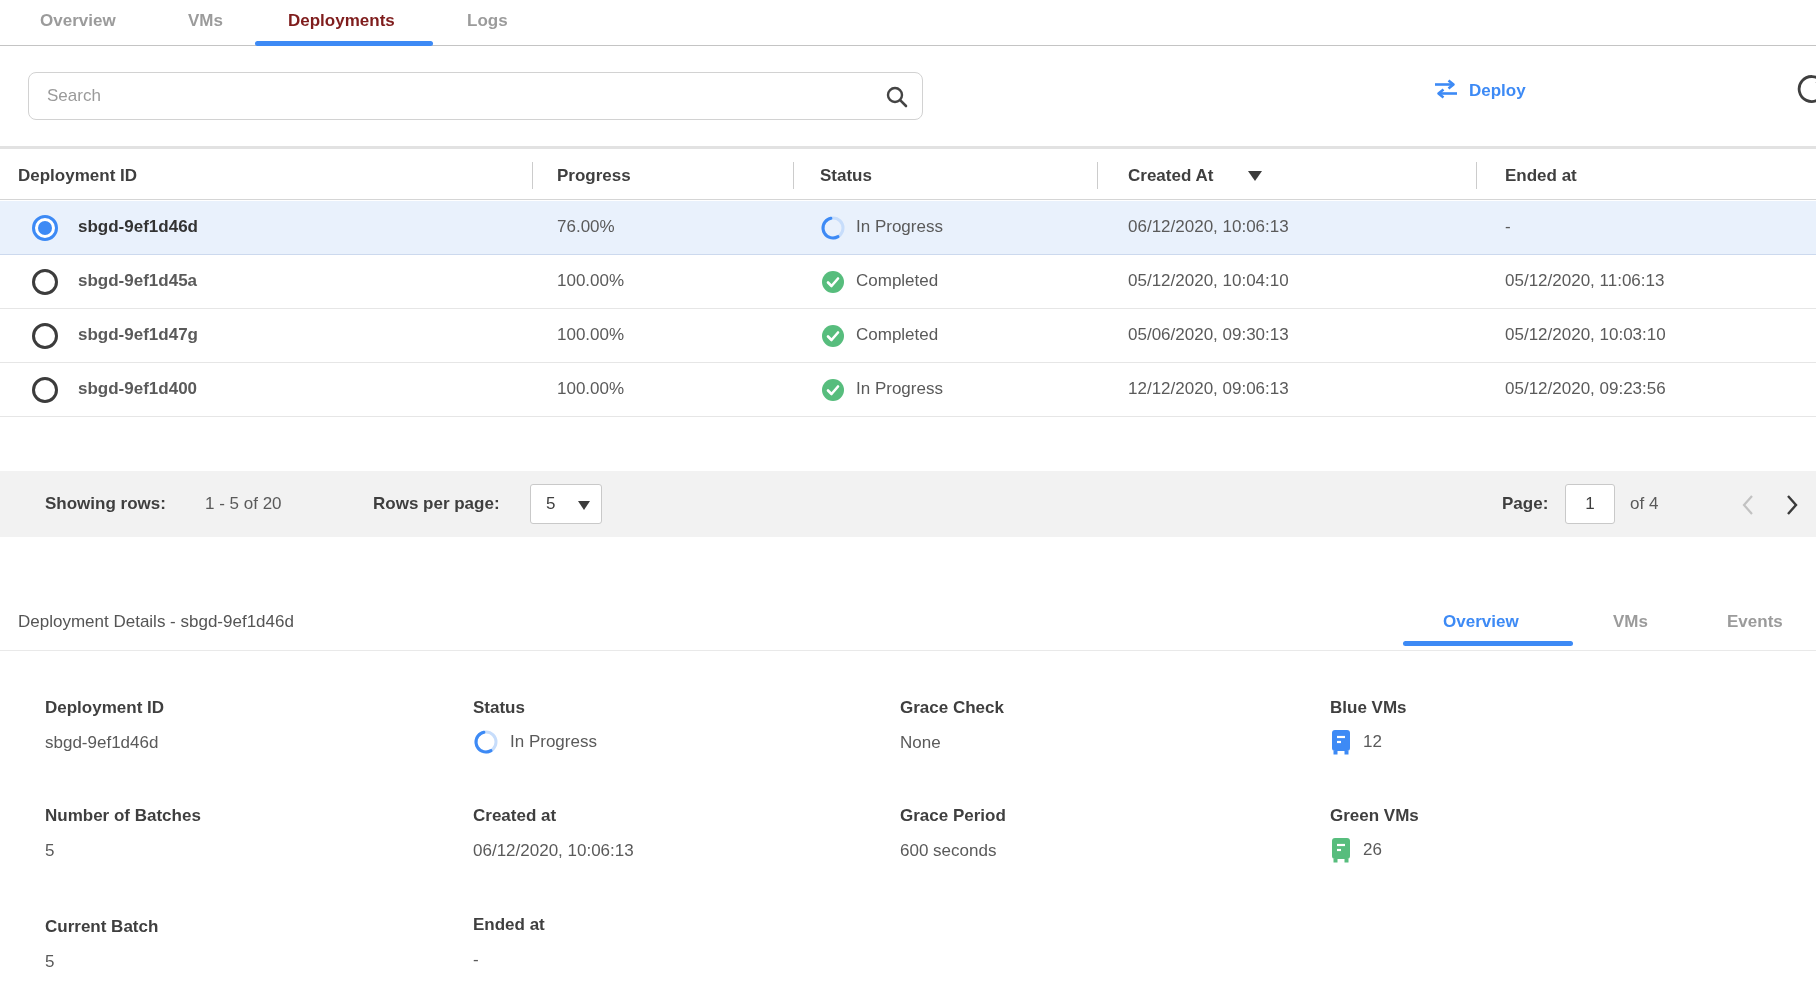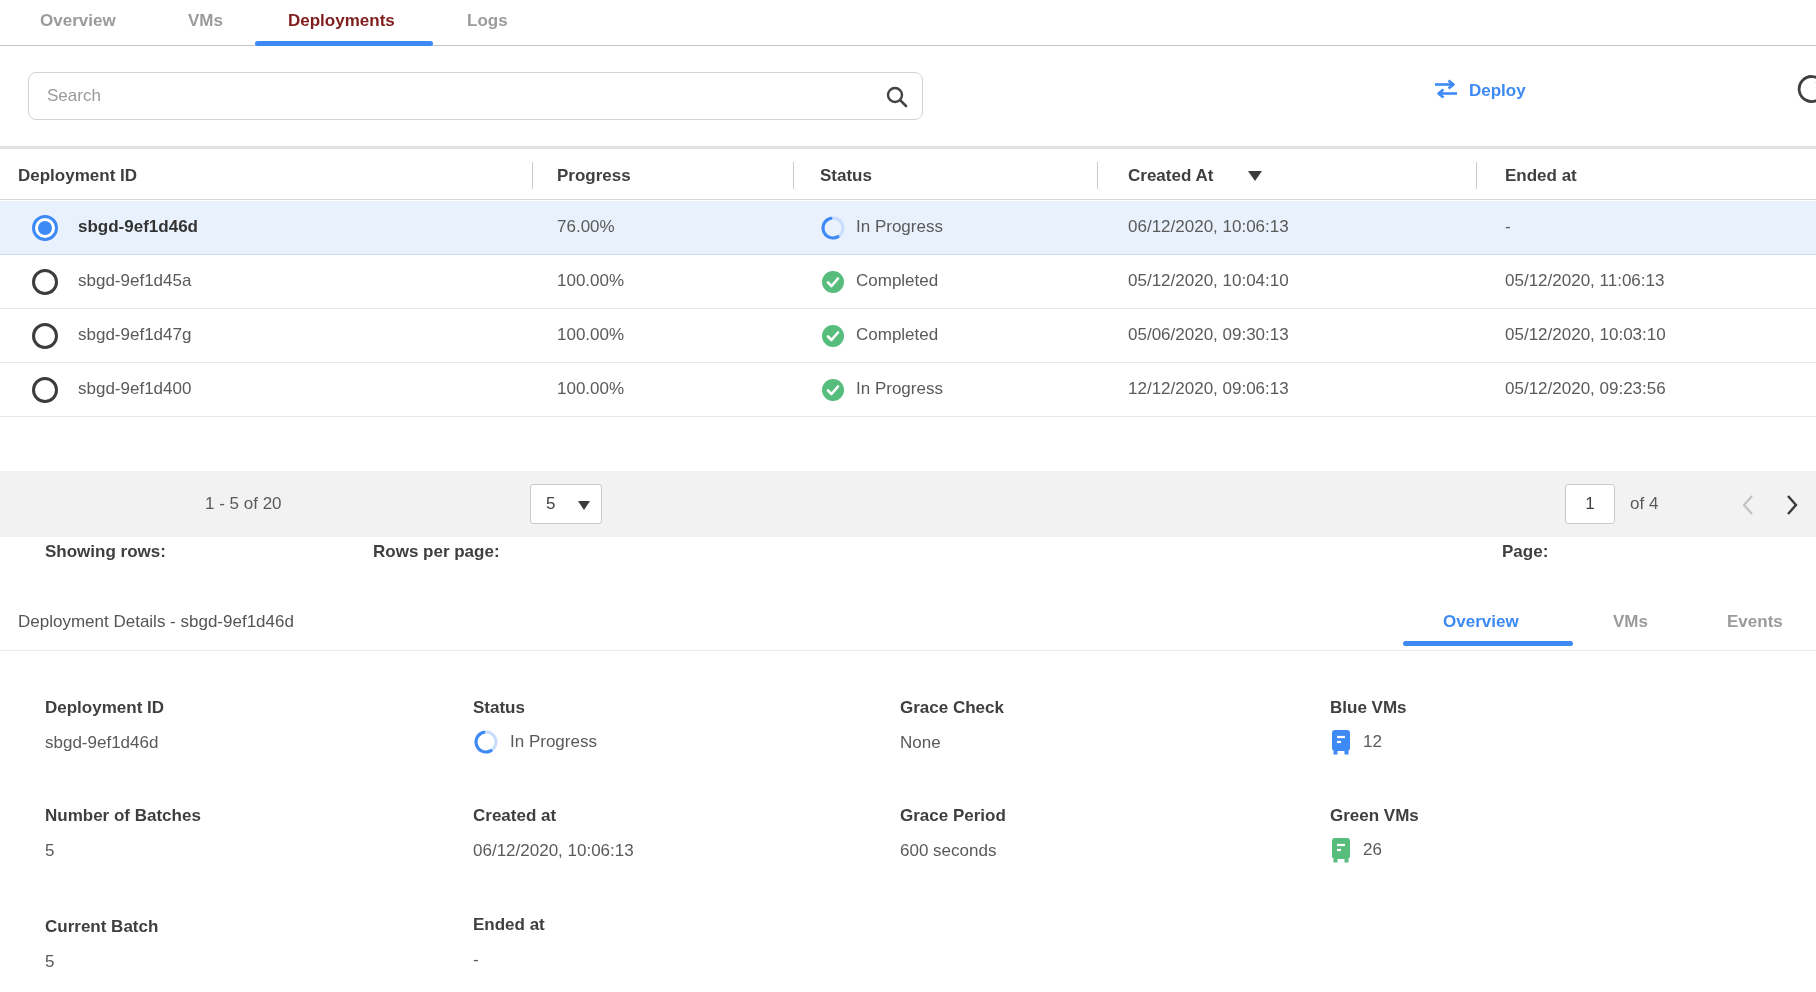--- a/index.html
+++ b/index.html
@@ -30,32 +30,32 @@
   .thead { position:absolute; left:0; top:150px; width:1816px; height:50px; border-bottom:1px solid #d5d5d5; }
   .thead .h { position:absolute; top:16px; font-weight:bold; color:#3f3f3f; }
   .hdiv { position:absolute; top:12px; width:1px; height:27px; background:#ccc; }
   .sort-tri { position:absolute; width:0; height:0; border-left:7px solid transparent;
               border-right:7px solid transparent; border-top:10px solid #3c3c3c; }
   .t-row { position:absolute; left:0; width:1816px; height:54px; border-bottom:1px solid #e6e6e6;
            background:#fff; cursor:pointer; }
   .t-row.selected { background:#e9f1fc; border-bottom:1px solid #ccd9ee; }
   .t-row .c { position:absolute; top:16px; color:#5a5a5a; }
   .t-row.selected .cid { font-weight:bold; color:#333; }
-  .cid { left:78px; } .cprog { left:557px; } .cstat { left:856px; } .ccre { left:1128px; } .cend { left:1505px; }
+  .cid { left:78px;font-weight:bold; } .cprog { left:557px; } .cstat { left:856px; } .ccre { left:1128px; } .cend { left:1505px; }
   .st-ic { position:absolute; left:820px; top:14px; width:26px; height:26px; }
   .radio { position:absolute; left:32px; top:14px; width:26px; height:26px; border-radius:50%;
            border:3px solid #3c3c3c; background:#fff; cursor:pointer; }
   .radio.sel { border-color:#3d8af5; }
   .radio.sel::after { content:""; position:absolute; left:3px; top:3px; width:14px; height:14px;
                       border-radius:50%; background:#3d8af5; }
 
   
   .tfoot { position:absolute; left:0; top:471px; width:1816px; height:66px; background:#f2f2f2; }
   .tfoot .f { position:absolute; top:23px; }
-  .bold { font-weight:bold; color:#3f3f3f;margin-top:48px; }
+  .bold { font-weight:bold; color:#3f3f3f; }
   .selbox { position:absolute; left:530px; top:13px; width:72px; height:40px; background:#fff;
             border:1px solid #c9c9c9; border-radius:3px; cursor:pointer; }
   .selbox .v { position:absolute; left:15px; top:9px; color:#3f3f3f; }
   .selbox .tri { position:absolute; right:11px; top:16px; width:0; height:0;
                  border-left:6px solid transparent; border-right:6px solid transparent;
                  border-top:9px solid #3c3c3c; }
   .pageinput { position:absolute; left:1565px; top:13px; width:50px; height:40px; background:#fff;
                border:1px solid #c9c9c9; border-radius:3px; text-align:center; font-size:17px;
                font-family:inherit; color:#3f3f3f; outline:none; }
   .chev { position:absolute; top:21px; cursor:pointer; }

